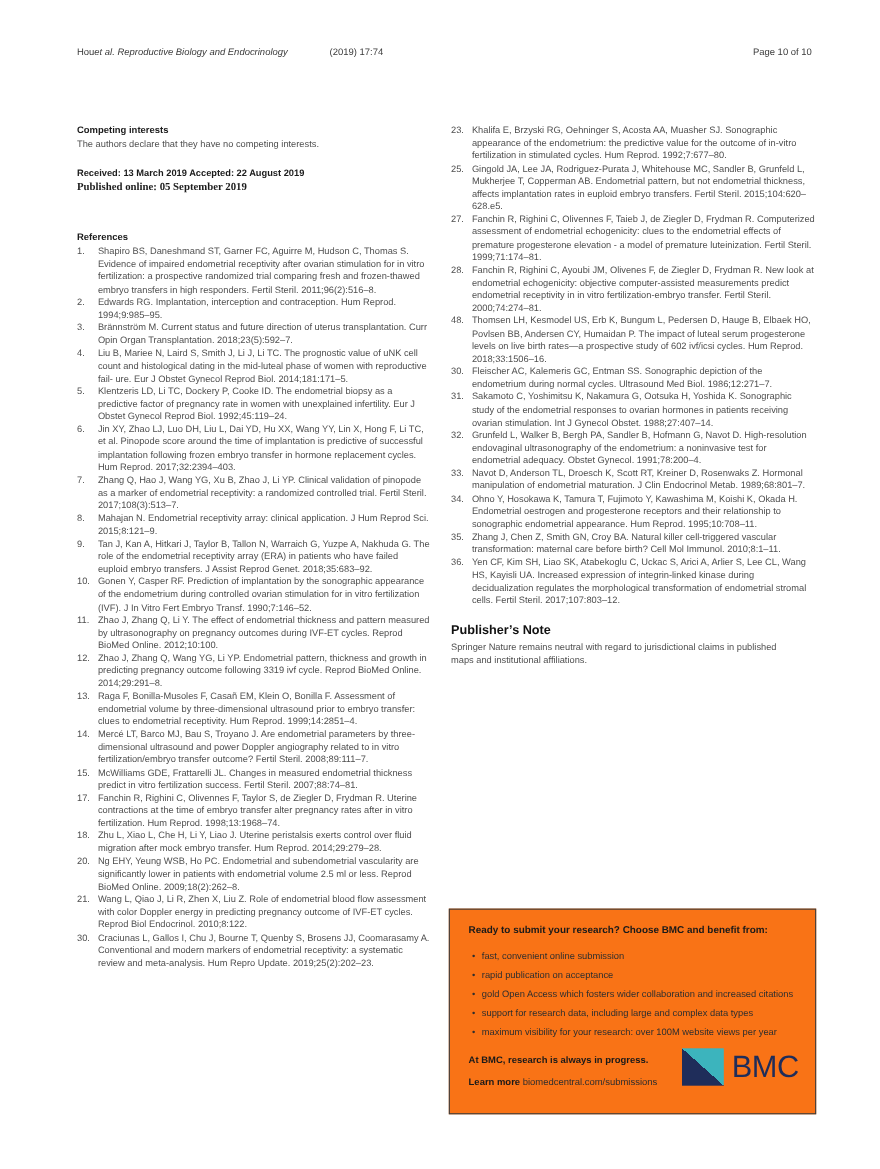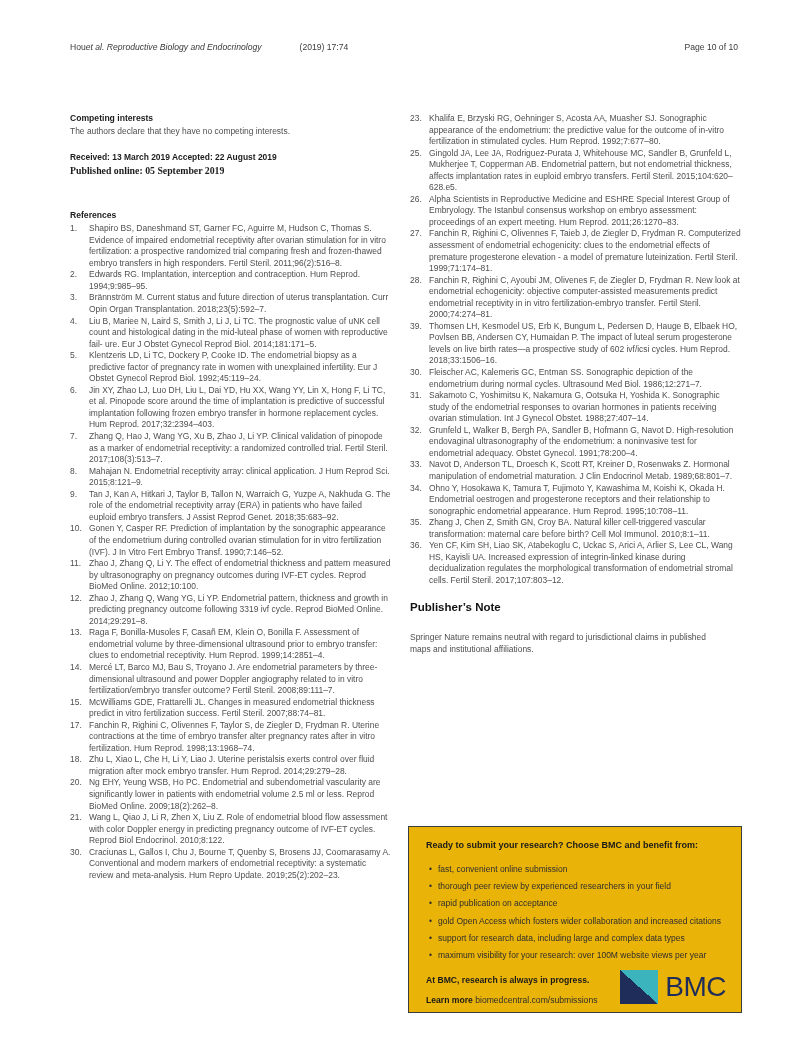--- a/index.html
+++ b/index.html
@@ -21,25 +21,25 @@
   .dates{margin-top:15px;}
   .dates-bold{font-weight:bold;color:#1c1c1c;margin:0;}
   .pub-online{font-family:"Liberation Serif",serif;font-weight:bold;color:#1c1c1c;
               font-size:9.8px;line-height:13px;margin:0;}
   .refs-h{font-weight:bold;color:#1c1c1c;font-size:8.6px;margin:33px 0 2px 0;}
   .ref{display:flex;}
   .ref-num{flex:none;width:19px;}
   .ref-text{flex:1;}
   
   .pnote-h{font-family:"Liberation Sans",sans-serif;font-weight:bold;color:#111;
-           font-size:11.5px;margin:16px 0 18px 0;}
+           font-size:11.5px;margin:16px 0 4px 0;}
   .pnote-b{margin:0;width:312px;}
   
   .bmc-box{position:absolute;left:408px;top:826px;width:334px;height:187px;border:1px solid #3d3d3d;
-           box-sizing:border-box;padding:13px 15px 10px 17px;background:#eab308;}
+           box-sizing:border-box;padding:13px 15px 10px 17px;background:#f97316;}
   .bmc-h{font-size:9px;font-weight:bold;color:#1a1a1a;margin:0;}
   .bmc-ul{list-style:none;margin:11px 0 0 0;padding:0 0 0 3px;}
   .bmc-ul li{font-size:8.5px;line-height:17.2px;color:#2e2e2e;}
   .bmc-ul li::before{content:"\2022";margin-right:6px;}
   .bmc-footer{display:flex;justify-content:space-between;align-items:center;margin-top:11px;}
   .bmc-tag{font-size:8.6px;font-weight:bold;color:#1a1a1a;margin:0 0 10px 0;}
   .bmc-learn{font-size:8.6px;color:#2e2e2e;margin:0;}
   .bmc-learn b{color:#1a1a1a;}
   .bmc-logo{display:flex;align-items:center;gap:7px;margin-top:-6px;}
   .logo-square{width:38px;height:34px;background:linear-gradient(to top right,var(--navy,#1f2d5a) 50%,var(--teal,#3cb4bd) 50%);}
@@ -184,37 +184,33 @@
           <span class="ref-num">23.</span>
           <span class="ref-text">Khalifa E, Brzyski RG, Oehninger S, Acosta AA, Muasher SJ. Sonographic appearance of the endometrium: the predictive value for the outcome of in-vitro fertilization in stimulated cycles. Hum Reprod. 1992;7:677–80.</span>
         </div>
 
 
         <div class="ref">
           <span class="ref-num">25.</span>
           <span class="ref-text">Gingold JA, Lee JA, Rodriguez-Purata J, Whitehouse MC, Sandler B, Grunfeld L, Mukherjee T, Copperman AB. Endometrial pattern, but not endometrial thickness, affects implantation rates in euploid embryo transfers. Fertil Steril. 2015;104:620–628.e5.</span>
         </div>
 
-        <div class="ref">
-          <span class="ref-num">26.</span>
-          <span class="ref-text">Alpha Scientists in Reproductive Medicine and ESHRE Special Interest Group of Embryology. The Istanbul consensus workshop on embryo assessment: proceedings of an expert meeting. Hum Reprod. 2011;26:1270–83.</span>
-        </div>
 
         <div class="ref">
           <span class="ref-num">27.</span>
           <span class="ref-text">Fanchin R, Righini C, Olivennes F, Taieb J, de Ziegler D, Frydman R. Computerized assessment of endometrial echogenicity: clues to the endometrial effects of premature progesterone elevation - a model of premature luteinization. Fertil Steril. 1999;71:174–81.</span>
         </div>
 
         <div class="ref">
           <span class="ref-num">28.</span>
           <span class="ref-text">Fanchin R, Righini C, Ayoubi JM, Olivenes F, de Ziegler D, Frydman R. New look at endometrial echogenicity: objective computer-assisted measurements predict endometrial receptivity in in vitro fertilization-embryo transfer. Fertil Steril. 2000;74:274–81.</span>
         </div>
 
         <div class="ref">
-          <span class="ref-num">39.</span>
+          <span class="ref-num">48.</span>
           <span class="ref-text">Thomsen LH, Kesmodel US, Erb K, Bungum L, Pedersen D, Hauge B, Elbaek HO, Povlsen BB, Andersen CY, Humaidan P. The impact of luteal serum progesterone levels on live birth rates—a prospective study of 602 ivf/icsi cycles. Hum Reprod. 2018;33:1506–16.</span>
         </div>
 
         <div class="ref">
           <span class="ref-num">30.</span>
           <span class="ref-text">Fleischer AC, Kalemeris GC, Entman SS. Sonographic depiction of the endometrium during normal cycles. Ultrasound Med Biol. 1986;12:271–7.</span>
         </div>
 
         <div class="ref">
           <span class="ref-num">31.</span>
@@ -250,21 +246,20 @@
     <p class="pnote-h">Publisher’s Note</p>
     <p class="pnote-b">Springer Nature remains neutral with regard to jurisdictional claims in published maps and institutional affiliations.</p>
   </div>
 
   <div class="bmc-box">
     <p class="bmc-h">Ready to submit your research?  Choose BMC and benefit from:</p>
     <ul class="bmc-ul">
 
         <li>fast, convenient online submission</li>
 
-        <li>thorough peer review by experienced researchers in your field</li>
 
         <li>rapid publication on acceptance</li>
 
         <li>gold Open Access which fosters wider collaboration and increased citations</li>
 
         <li>support for research data, including large and complex data types</li>
 
         <li>maximum visibility for your research: over 100M website views per year</li>
       </ul>
     <div class="bmc-footer">

